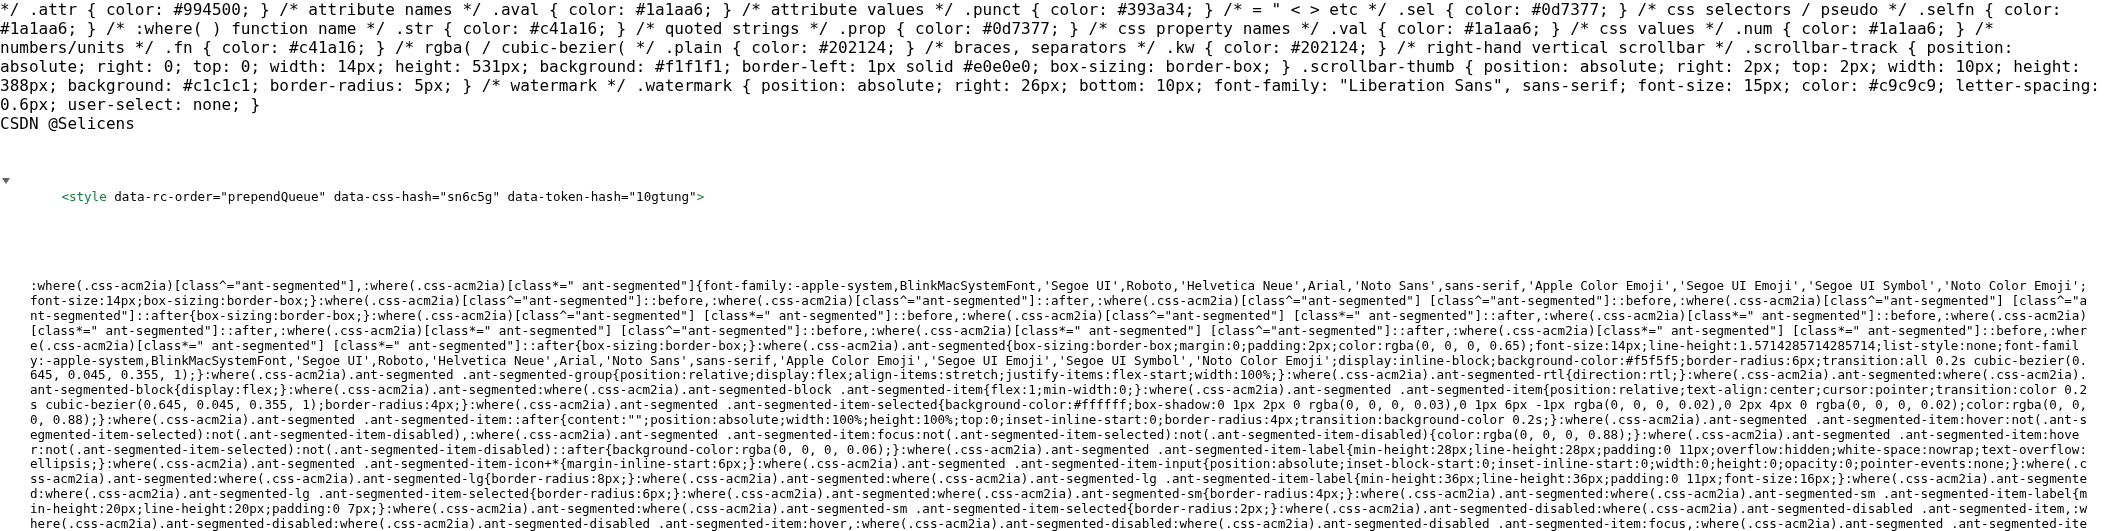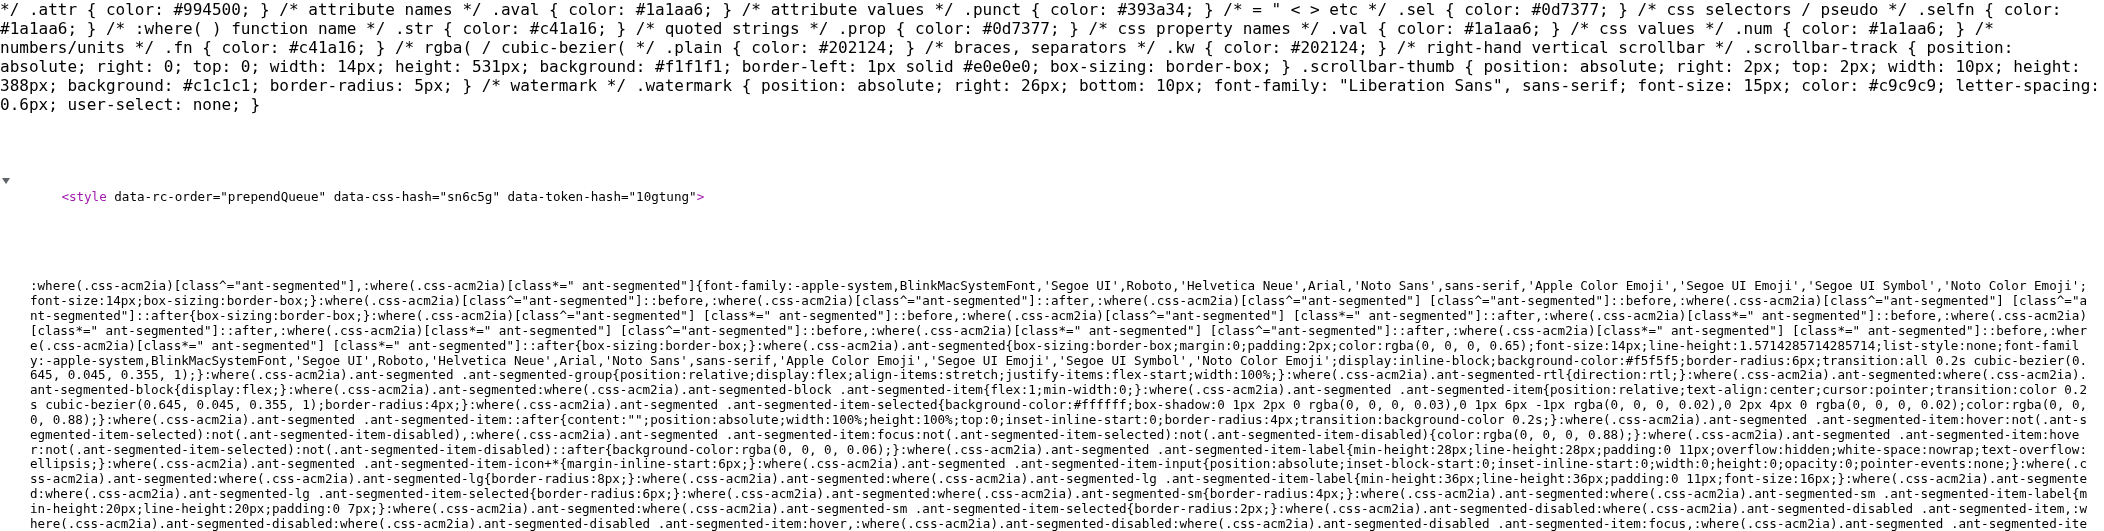--- a/index.html
+++ b/index.html
@@ -58,21 +58,21 @@
     height: 0;
     border-left: 4.5px solid transparent;
     border-right: 4.5px solid transparent;
     border-top: 6px solid #5f6367;
   }
 
   
   .line-body { padding-left: 30px; }
 
   
-  .tag      { color: #a21caf; text-align: right; }          </style> </head><body>*/
+  .tag      { color: #15803d; text-align: right; }          </style> </head><body>*/
   .attr     { color: #994500; }          /* attribute names */
   .aval     { color: #1a1aa6; }          /* attribute values */
   .punct    { color: #393a34; }          /* = " &lt; &gt; etc */
 
   .sel      { color: #0d7377; }          /* css selectors / pseudo */
   .selfn    { color: #1a1aa6; }          /* :where( ) function name */
   .str      { color: #c41a16; }          /* quoted strings */
   .prop     { color: #0d7377; }          /* css property names */
   .val      { color: #1a1aa6; }          /* css values */
   .num      { color: #1a1aa6; }          /* numbers/units */
@@ -132,17 +132,18 @@
 
     
     
 
   </div>
 
   <div class="scrollbar-track">
     <div class="scrollbar-thumb"></div>
   </div>
 
+  <div class="watermark">CSDN @Selicens</div>
 
 </div>
 
 
 
 
 </body></html>

